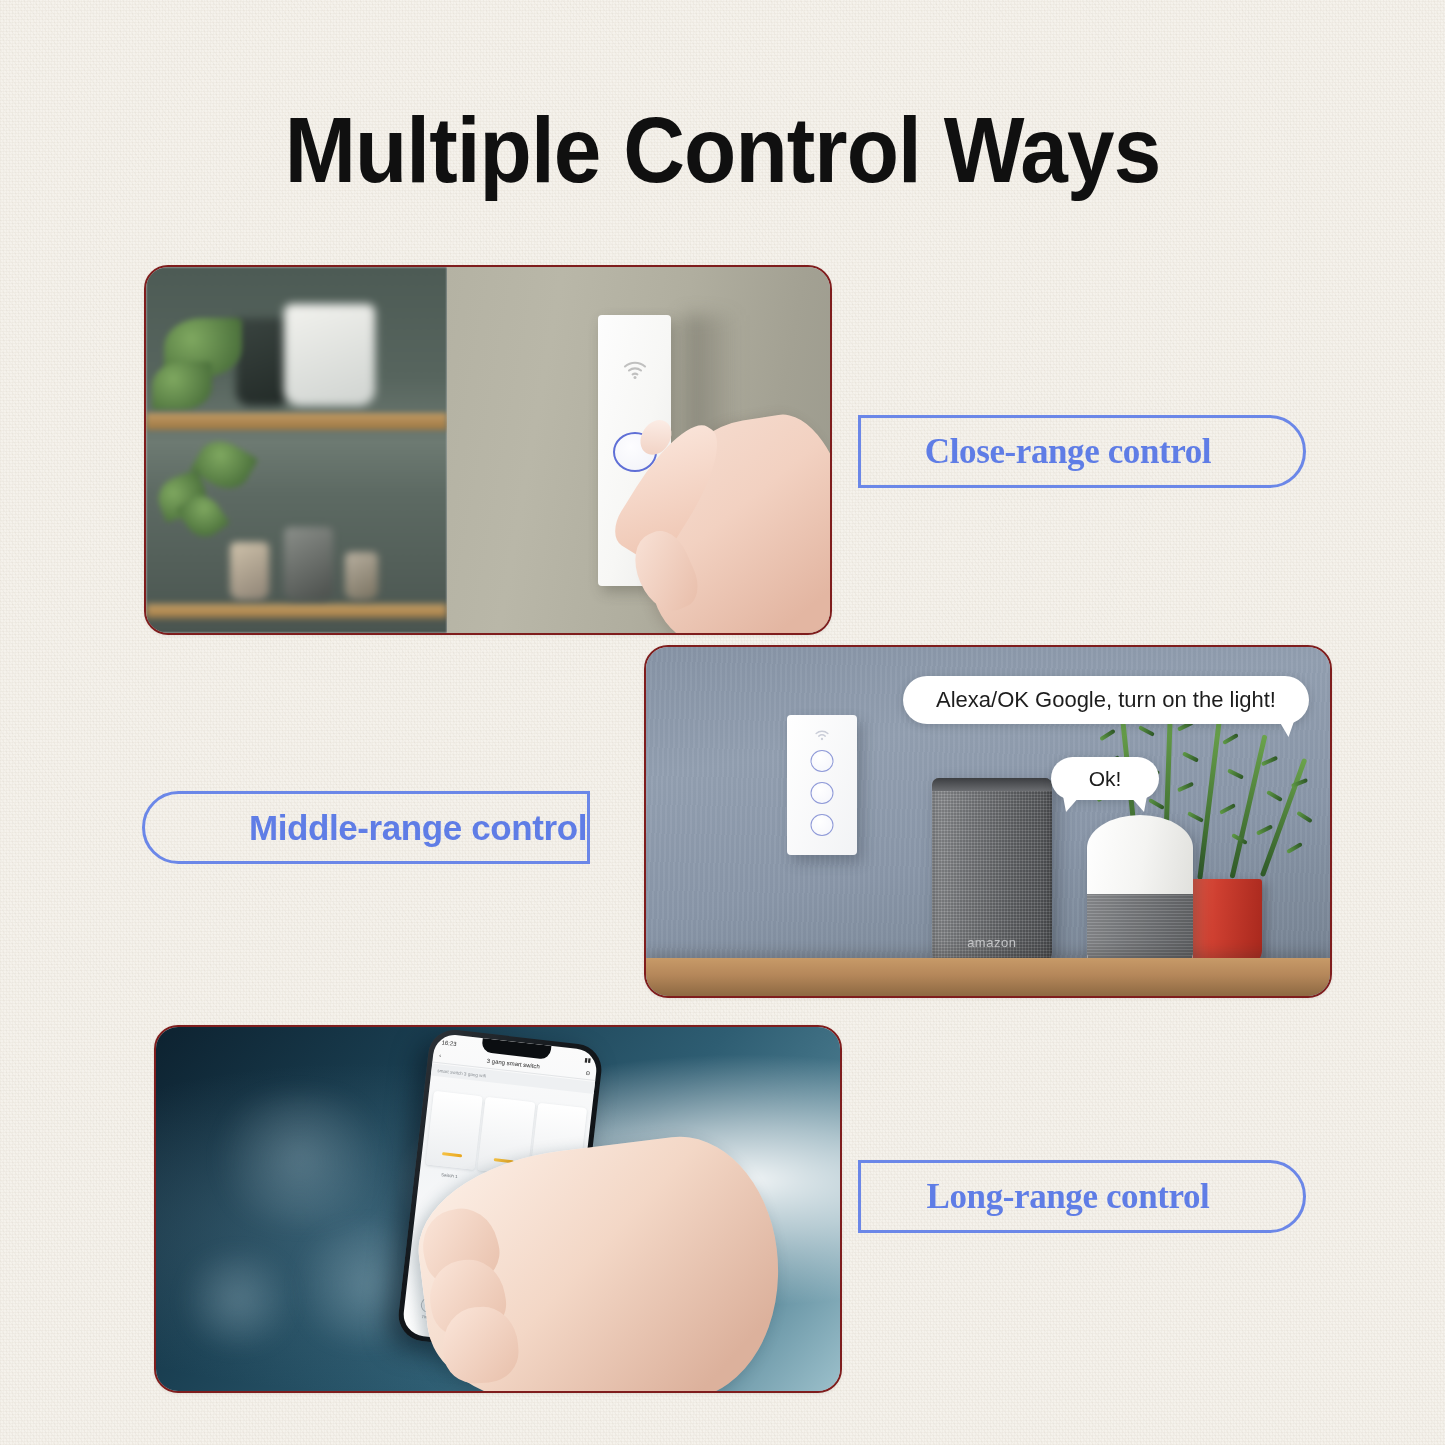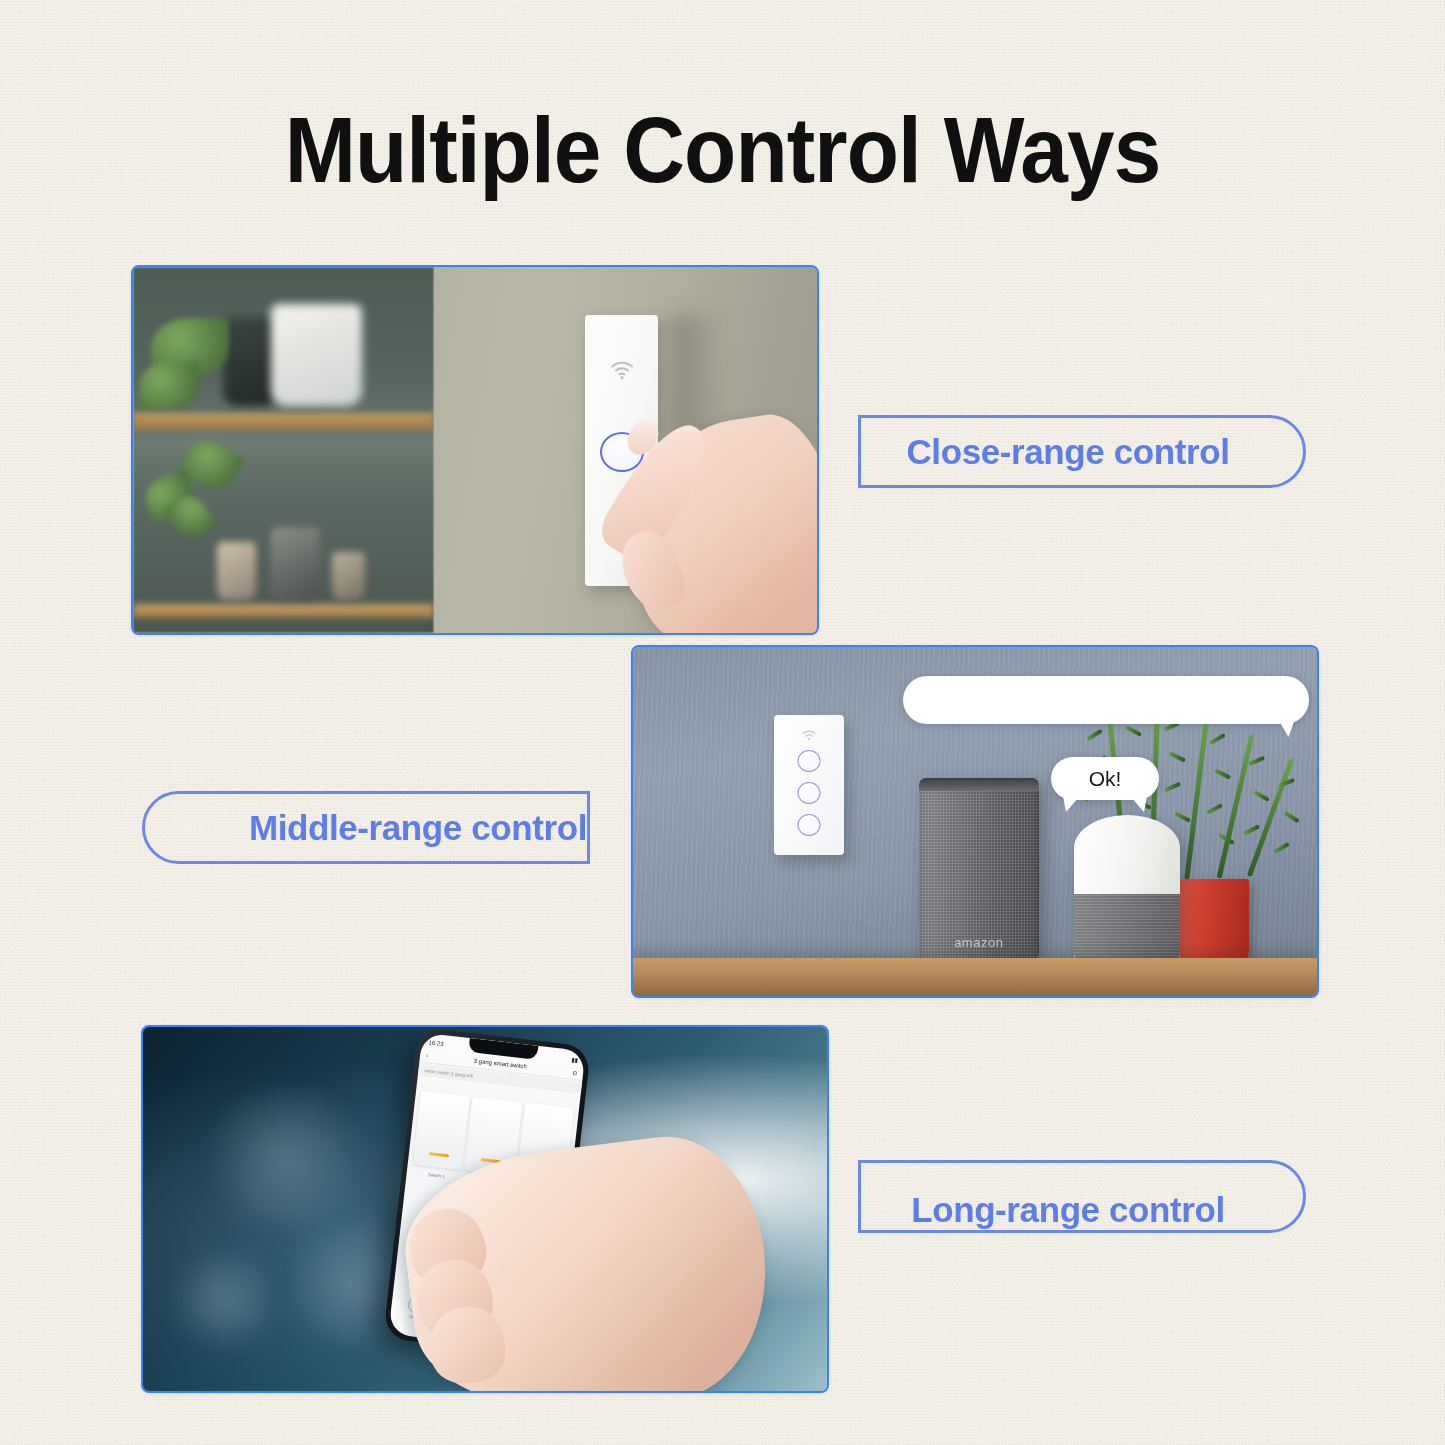--- a/index.html
+++ b/index.html
@@ -31,25 +31,26 @@
     font-weight:bold;
     letter-spacing:-1px;
     color:#101010;
     font-family:"Liberation Sans Narrow","Liberation Sans", sans-serif;
     transform:scaleX(.93);
   }
 
   
   .panel{
     position:absolute; z-index:2;
-    border-radius:8px;
-    border:2px solid #3b82f6;
+    border-radius:24px;
+    border:2px solid #7f1d1d;
     overflow:hidden;
     background:#c9c9c9;
     box-shadow:0 1px 3px rgba(90,80,70,.10);
+    margin-left:13px;
   }
   #panel-close { left:131px;  top:265px;  width:688px; height:370px; }
   #panel-mid   { left:631px;  top:645px;  width:688px; height:353px; }
   #panel-long  { left:141px;  top:1025px; width:688px; height:368px; }
 
   
   .p1-kitchen{
     position:absolute; left:0; top:0; width:44%; height:100%;
     background:
       linear-gradient(180deg,#4d5b55 0%, #57655e 30%, #6d7a72 48%, #5d6a63 62%, #4a5550 100%);
@@ -325,29 +326,30 @@
     font-weight:bold;
     font-size:35px;
     letter-spacing:-.4px;
     font-family:"Liberation Sans Narrow","Liberation Sans", sans-serif;
     white-space:nowrap;
   }
   .pill.cap-right{
     border-radius:0 62px 62px 0;
     justify-content:center;
     padding-right:28px;
+    font-family:Liberation Serif, serif;
   }
   .pill.cap-left{
     border-radius:62px 0 0 62px;
     justify-content:flex-end;
     padding-left:28px;
   }
   #pill-close { left:858px; top:415px;  width:448px; height:73px; }
   #pill-middle{ left:142px; top:791px;  width:448px; height:73px; }
-  #pill-long  { left:858px; top:1160px; width:448px; height:73px;align-items:flex-end; }
+  #pill-long  { left:858px; top:1160px; width:448px; height:73px; }
 
   
   .bubble{
     position:absolute; z-index:6;
     background:#ffffff;
     color:#1d1d1d;
     border-radius:28px;
     display:flex; align-items:center; justify-content:center;
     font-family:"Liberation Sans", sans-serif;
     box-shadow:0 2px 8px rgba(40,50,60,.22);
@@ -478,20 +480,21 @@
   </div>
 
   <div class="p2-gh">
     <div class="p2-gh-base"></div>
   </div>
 
   <div class="p2-shelf"></div>
 </div>
 
 <div class="bubble" id="bubble-voice">
+  <span>Alexa/OK Google, turn on the light!</span>
   <span class="tail"></span>
 </div>
 
 <div class="bubble" id="bubble-ok">
   <span>Ok!</span>
   <span class="tail-l"></span>
   <span class="tail-r"></span>
 </div>
 
 <div class="pill cap-left" id="pill-middle">

